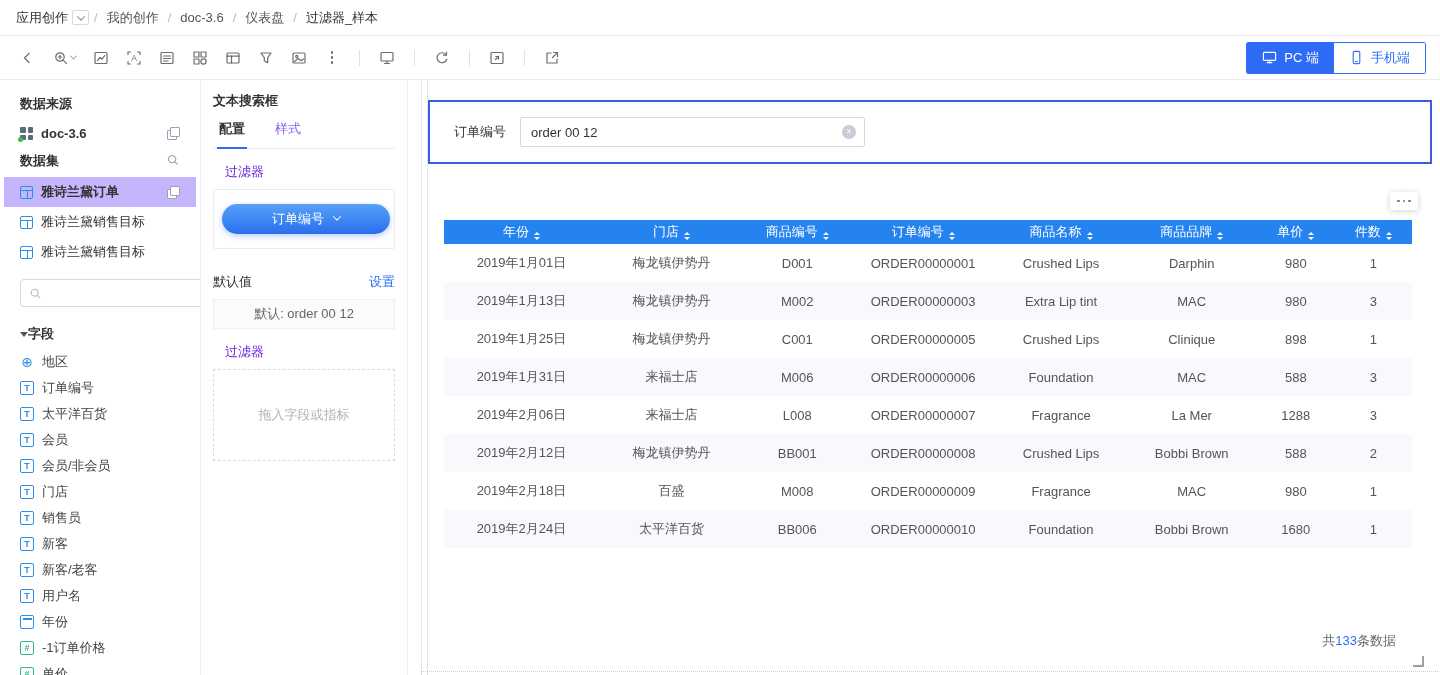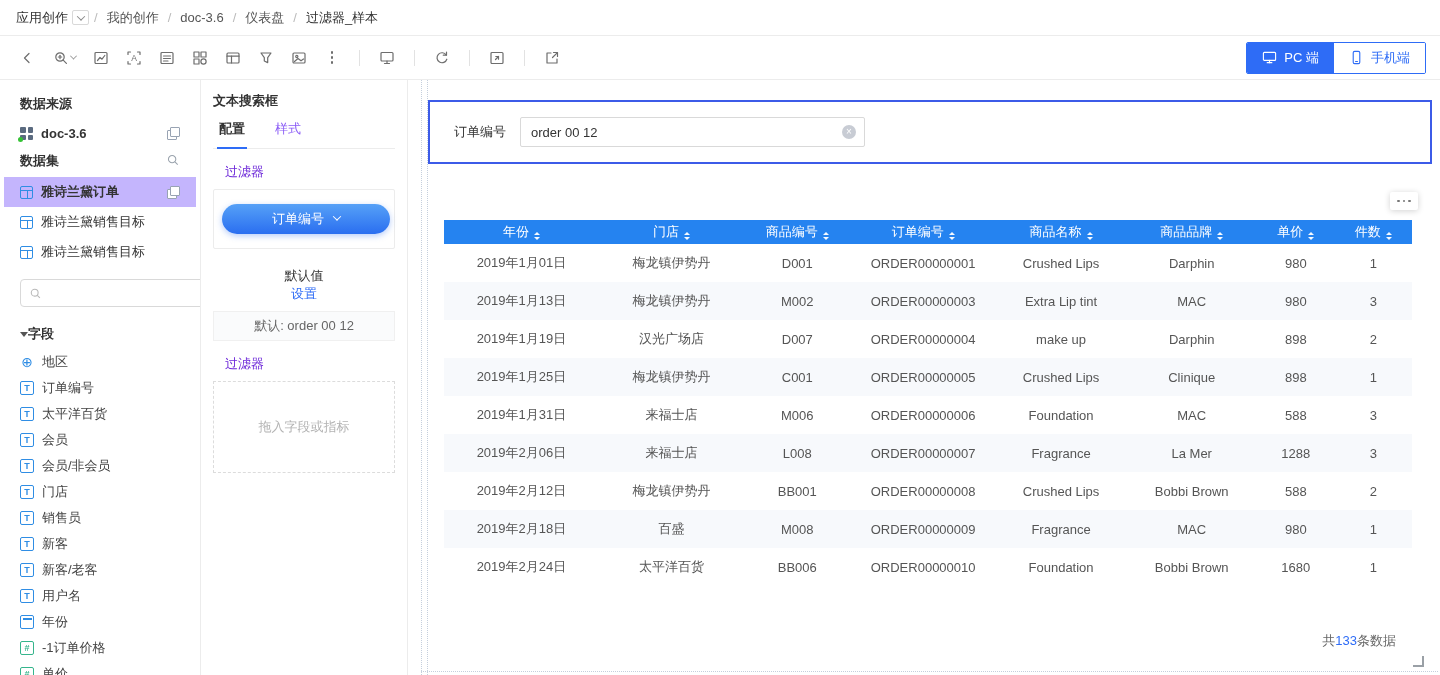--- a/index.html
+++ b/index.html
@@ -69,21 +69,21 @@
   
   .config-panel { width:207px; flex:0 0 207px; border-right:1px solid #ececec; padding:12px; overflow:hidden; }
   .cp-title { font-weight:bold; margin:0 0 4px; }
   .cp-tabs { display:flex; gap:26px; border-bottom:1px solid #ececec; padding:0 4px; }
   .cp-tab { padding:6px 2px 9px; color:#8b5cf6; cursor:pointer; }
   .cp-tab.active { color:#333; font-weight:bold; border-bottom:2px solid var(--accent); margin-bottom:-1px; }
   .cp-label { margin:14px 12px 8px; color:#6d28d9; }
   .pill-box { border:1px solid #ececec; border-radius:2px; padding:14px 8px; }
   .pill { height:30px; border-radius:15px; background:linear-gradient(180deg,#56a1f7,#2a6ef0); color:#fff; display:flex; align-items:center; justify-content:center; gap:10px; width:168px; margin:0 auto; cursor:pointer; box-shadow:0 2px 6px rgba(42,110,240,.35); }
   .pill .chev { margin-top:-3px; }
-  .default-row { display:flex; justify-content:space-between; align-items:center; margin:18px 0 8px;flex-direction:column; }
+  .default-row { display:flex; justify-content:space-between; align-items:center; margin:24px 0 8px; }
   .link { color:var(--link); cursor:pointer; }
   .default-box { border:1px solid #f0f0f0; background:#fafbfc; height:30px; display:flex; align-items:center; justify-content:center; color:#666; }
   .drop-box { border:1px dashed #dcdcdc; height:92px; display:flex; align-items:center; justify-content:center; color:#b3b3b3; margin-top:8px; }
 
   
   .canvas { flex:1; position:relative; background:#fff; min-width:0; }
   .guide-v { position:absolute; left:13px; top:0; bottom:0; width:7px; border-left:1px dotted #c5cfdd; border-right:1px dotted #c5cfdd; }
   .guide-h { position:absolute; left:13px; right:2px; bottom:3px; border-bottom:1px dotted #c5cfdd; }
   .filter-widget { position:absolute; left:20px; right:8px; top:20px; height:64px; border:2px solid var(--sel); background:#fff; display:flex; align-items:center; padding:0 24px; gap:14px; }
   .fw-label { color:#333; }
@@ -457,30 +457,20 @@
                 <td>2019年1月13日</td>
                 <td>梅龙镇伊势丹</td>
                 <td>M002</td>
                 <td>ORDER00000003</td>
                 <td>Extra Lip tint</td>
                 <td>MAC</td>
                 <td>980</td>
                 <td>3</td>
               </tr>
               <tr>
-                <td>2019年1月19日</td>
-                <td>汉光广场店</td>
-                <td>D007</td>
-                <td>ORDER00000004</td>
-                <td>make up</td>
-                <td>Darphin</td>
-                <td>898</td>
-                <td>2</td>
-              </tr>
-              <tr>
                 <td>2019年1月25日</td>
                 <td>梅龙镇伊势丹</td>
                 <td>C001</td>
                 <td>ORDER00000005</td>
                 <td>Crushed Lips</td>
                 <td>Clinique</td>
                 <td>898</td>
                 <td>1</td>
               </tr>
               <tr>

